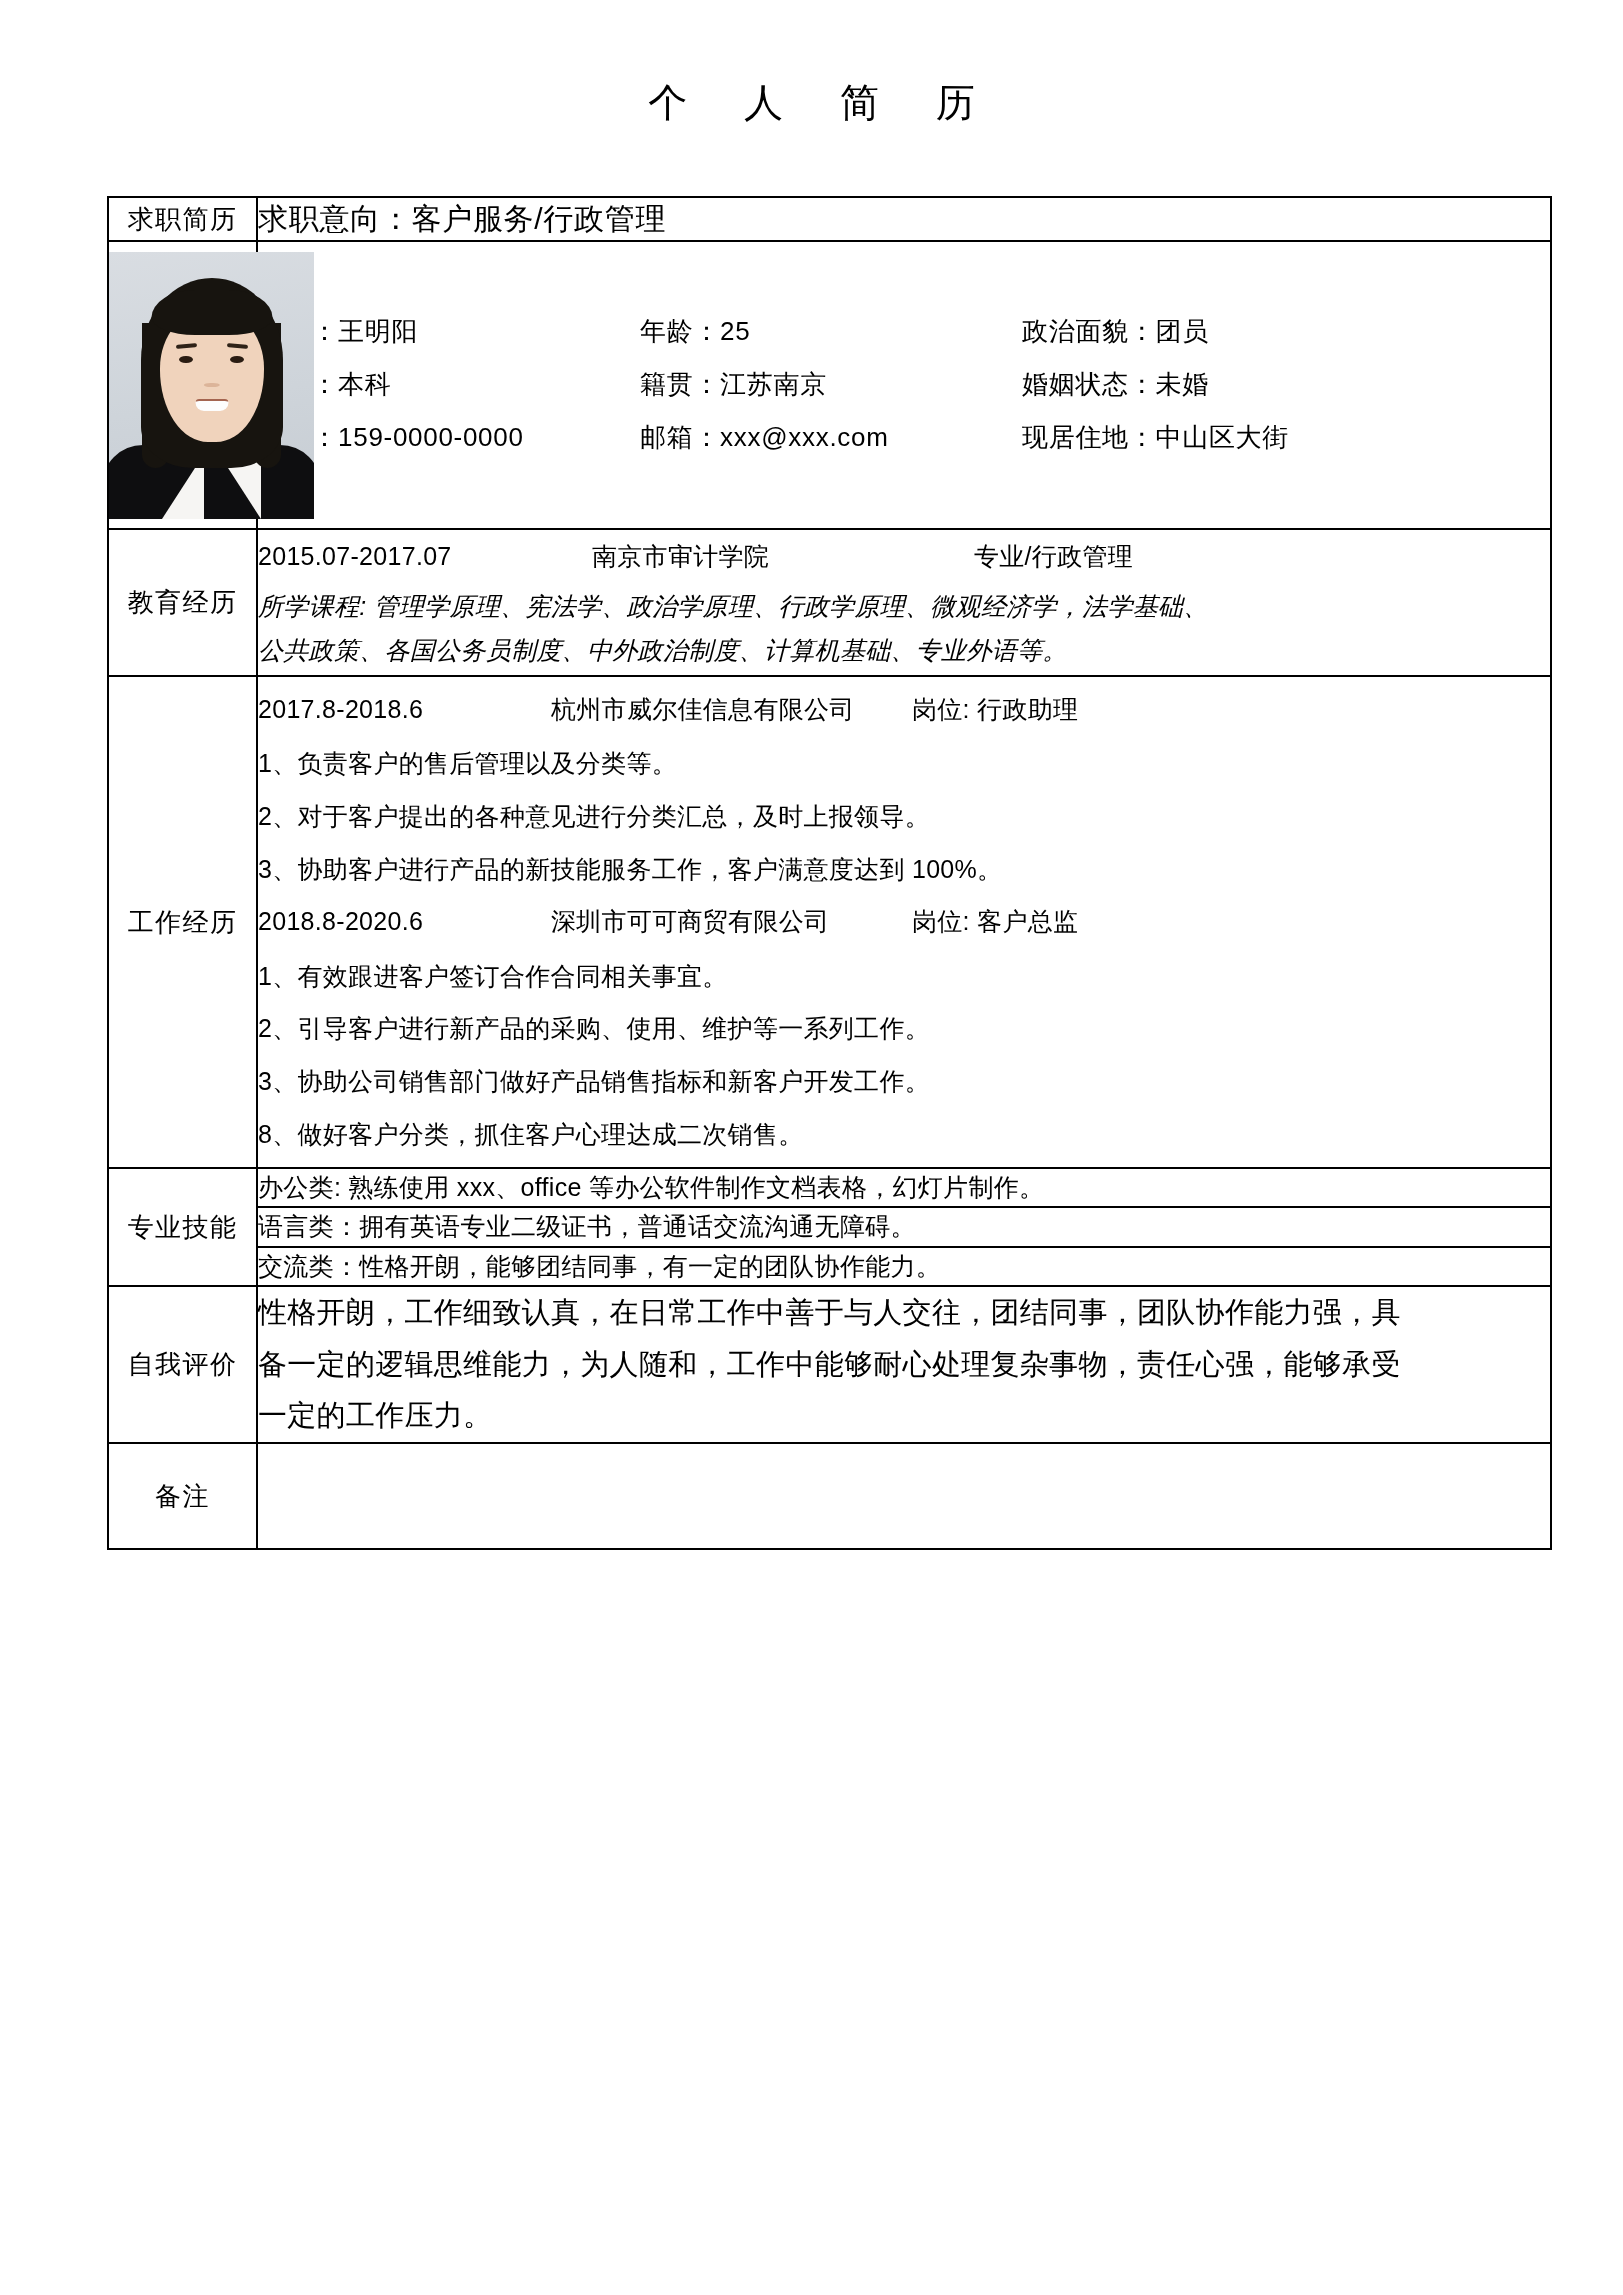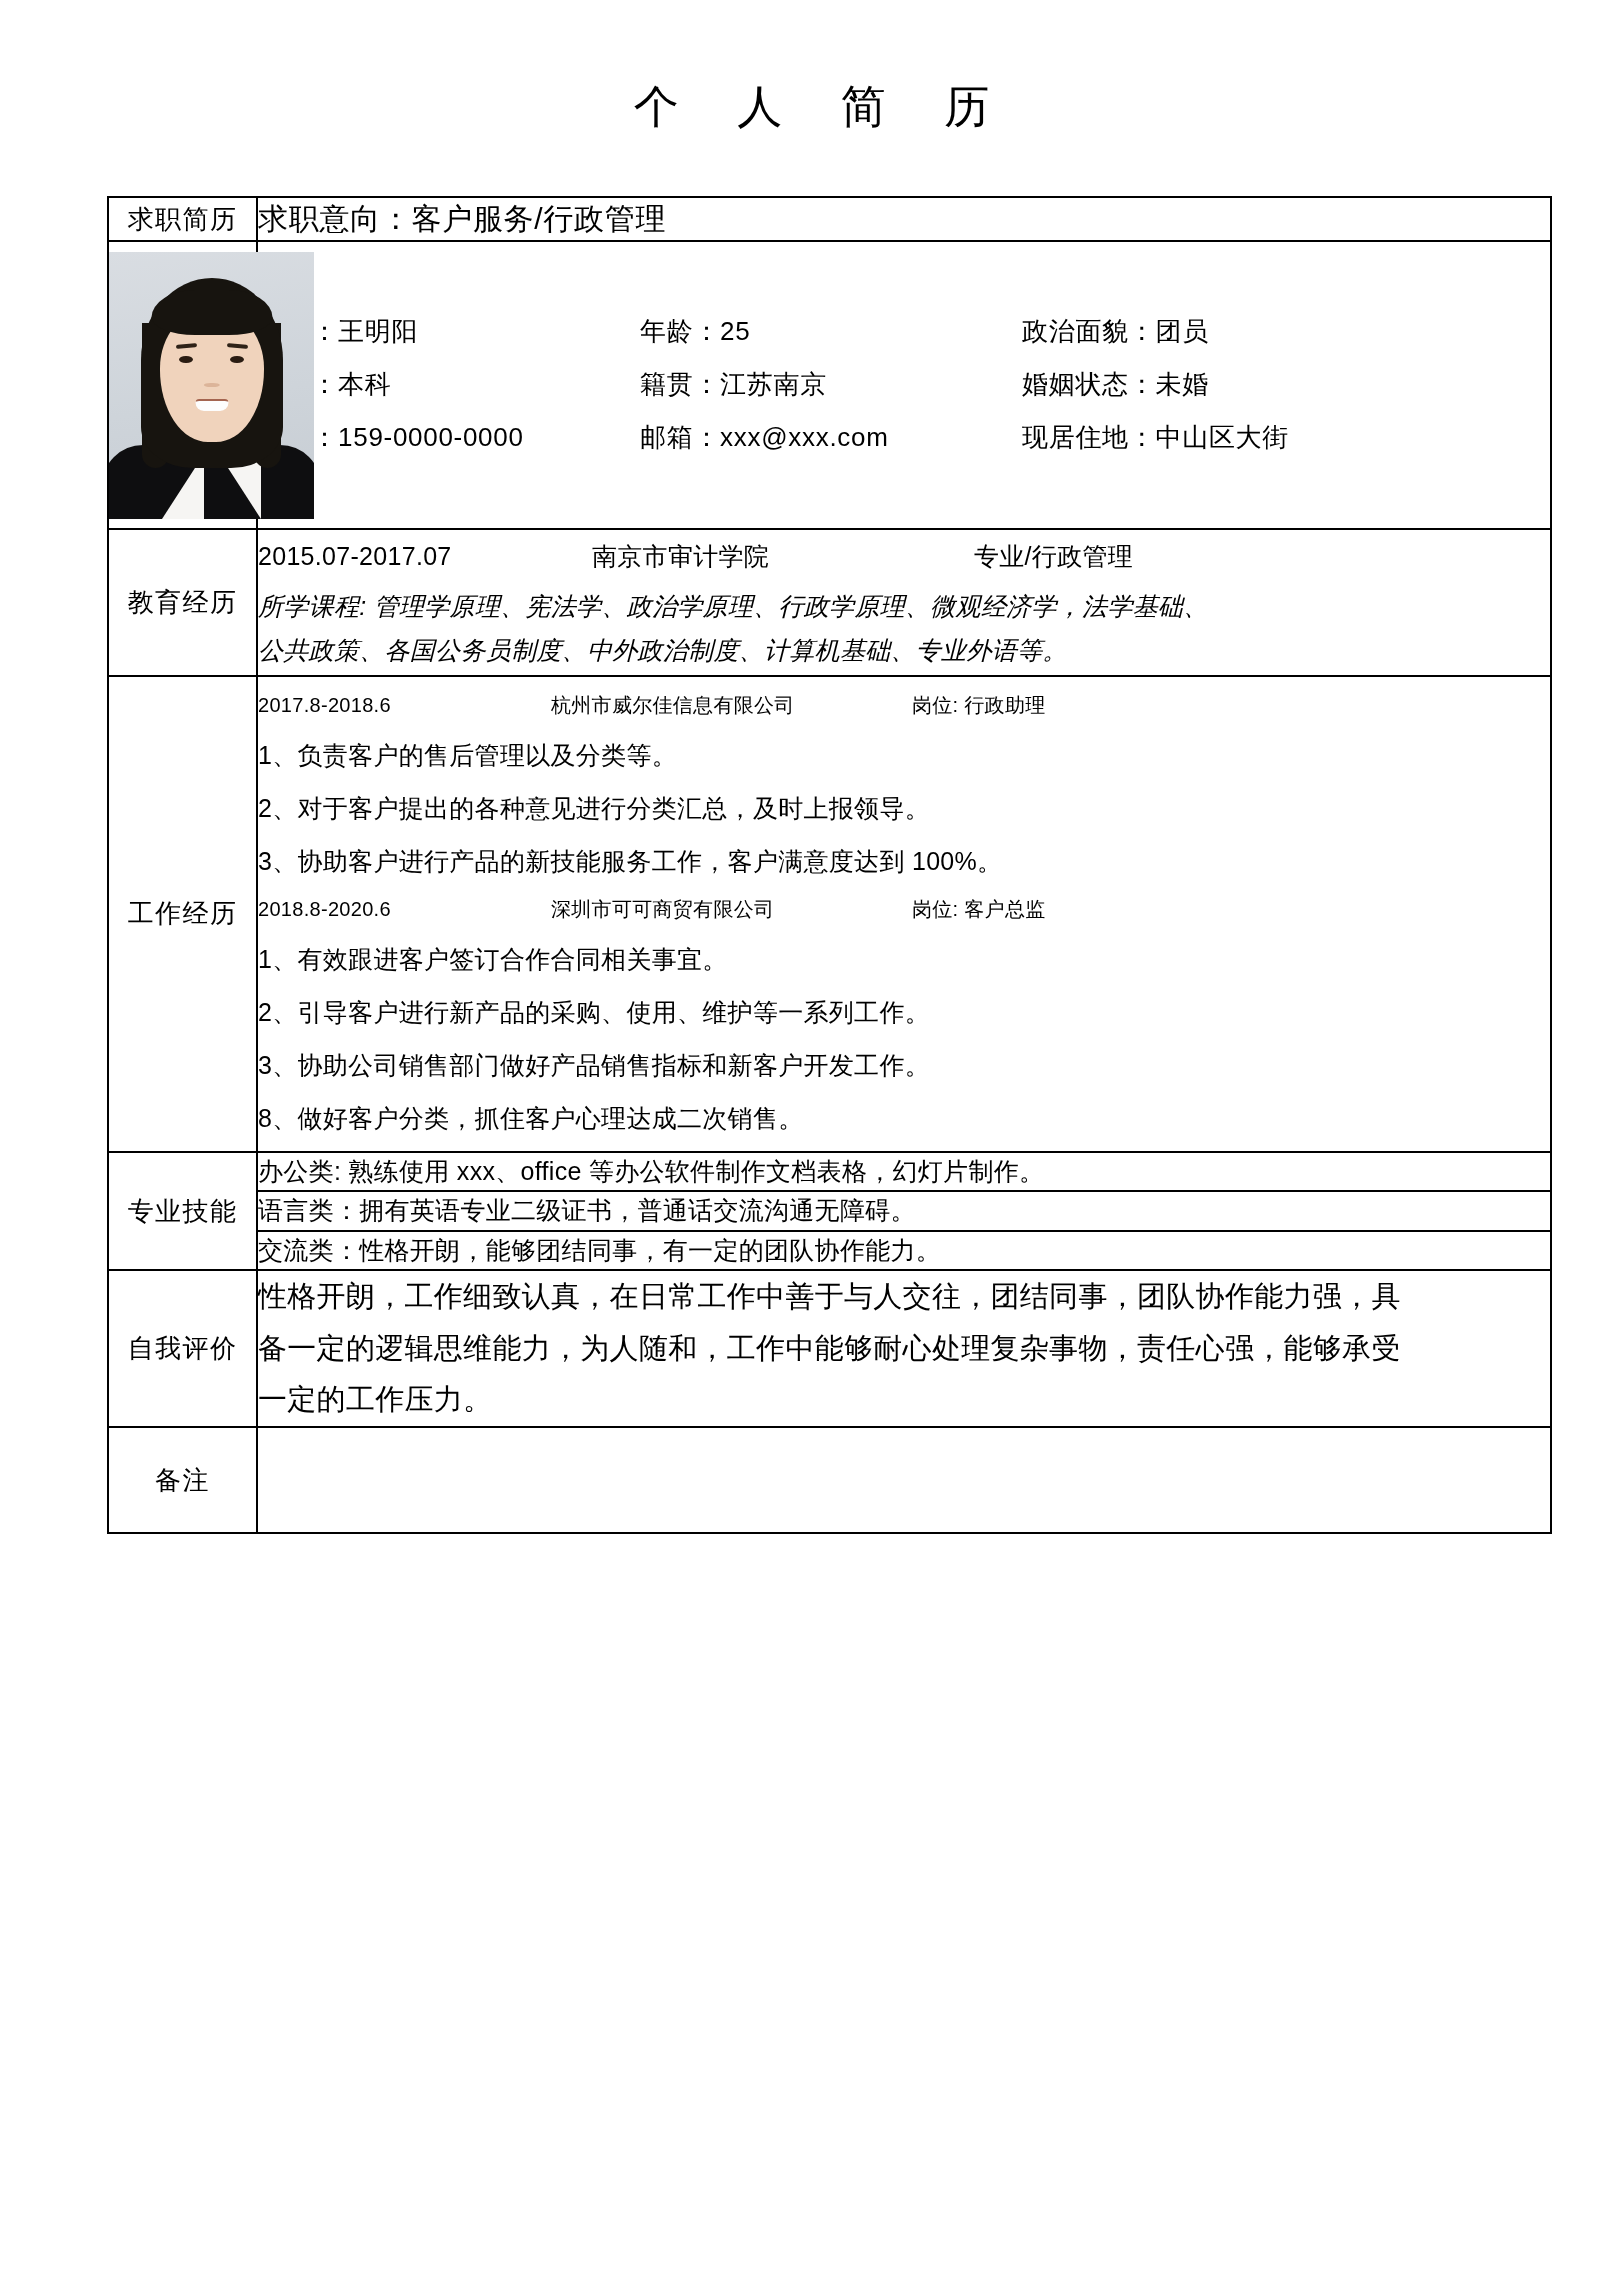--- a/index.html
+++ b/index.html
@@ -23,21 +23,21 @@
     box-sizing: border-box;
   }
 
   
   .doc-title {
     position: absolute;
     left: 0;
     top: 80px;
     width: 1623px;
     text-align: center;
-    font-size: 45px;
+    font-size: 39px;
     line-height: 1.2;
     letter-spacing: 23px;
     text-indent: 23px;
     font-weight: 400;
     color: #000;
   }
 
   
   .resume-table {
     position: absolute;
@@ -238,21 +238,21 @@
   }
   .edu-date   { width: 334px; flex: 0 0 334px; }
   .edu-school { width: 382px; flex: 0 0 382px; }
   .edu-major  { flex: 1 1 auto; }
   .courses { margin: 4.1px 0 4.1px 0; font-style: italic; }
 
   .work-block { margin: 0; }
   .work-head {
     display: flex;
     margin: 12.3px 0 13.6px 0;
-    font-size: 20px;
+    font-size: 25px;
   }
   .work-date { width: 293px; flex: 0 0 293px; }
   .work-co   { width: 361px; flex: 0 0 361px; }
   .work-pos  { flex: 1 1 auto; }
   .work-item { margin: 12.3px 0; }
 
   .skill-cell {
     padding: 22px 27px 22px 26px;
     font-size: 25px;
     line-height: 1.5;

